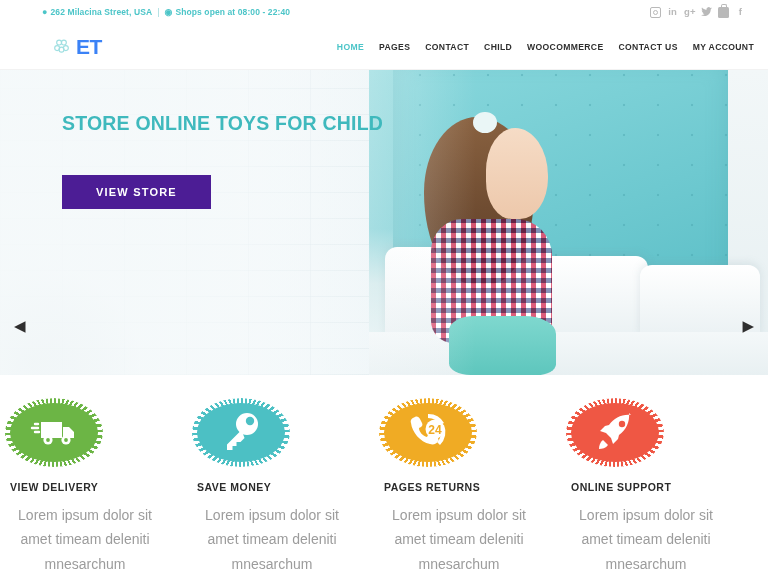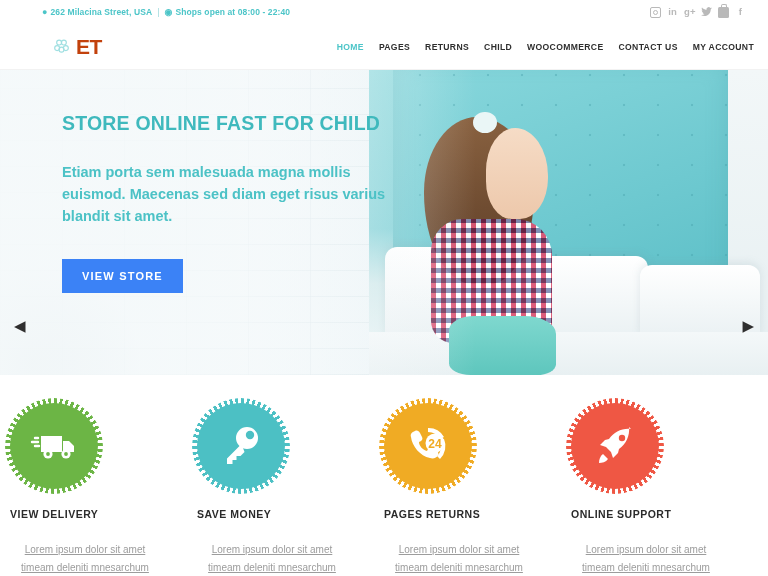--- a/index.html
+++ b/index.html
@@ -81,21 +81,21 @@
     background: #ffffff;
     display: flex;
     align-items: center;
     justify-content: space-between;
     padding: 0 14px 0 52px;
     border-bottom: 1px solid #f2f2f2;
   }
   .logo { display: flex; align-items: center; gap: 5px; }
   .logo-mark { width: 19px; height: 19px; display: block; }
   .logo-et {
-    font-size: 21px; font-weight: bold; color: #c2410c;
+    font-size: 21px; font-weight: bold; color: #3b82f6;
     letter-spacing: -0.4px; line-height: 1;
   }
   .logo-kid {
     font-size: 21px; font-weight: bold; color: #4cc5c8;
     letter-spacing: 0.6px; line-height: 1; margin-left: 3px;
   }
   .nav { display: flex; align-items: center; gap: 15px; }
   .nav-item {
     font-size: 8.6px; font-weight: bold; color: #2e2e2e;
     letter-spacing: .35px; cursor: pointer; white-space: nowrap;
@@ -207,24 +207,24 @@
   }
   .hero-title {
     font-size: 33px; font-weight: bold; color: #39b7bd;
     letter-spacing: -.2px; line-height: 1; margin-top: 25px; white-space: nowrap;
   }
   .hero-desc {
     font-size: 14.5px; font-weight: bold; color: #4cc2c6;
     line-height: 1.55; margin-top: 27px;
   }
   .hero-btn {
-    display: inline-block; margin-top: 31px;
-    background: #3b82f6; color: #ffffff;
+    display: inline-block; margin-top: 41px;
+    background: #4c1d95; color: #ffffff;
     font-size: 11px; font-weight: bold; letter-spacing: 1.2px;
-    padding: 11px 20px; cursor: pointer; border: none;
+    padding: 11px 34px; cursor: pointer; border: none;
   }
 
   .hero-arrow {
     position: absolute; top: 248px; z-index: 6;
     font-size: 15px; color: #2f2f2f; cursor: pointer;
     line-height: 1; user-select: none;
     text-shadow: 0 0 2px rgba(255,255,255,.9);
   }
   .hero-arrow.left  { left: 14px; }
   .hero-arrow.right { right: 14px; }
@@ -246,22 +246,22 @@
     background: currentColor;
     -webkit-mask: repeating-conic-gradient(#000 0deg 3.6deg, transparent 3.6deg 7.2deg);
             mask: repeating-conic-gradient(#000 0deg 3.6deg, transparent 3.6deg 7.2deg);
   }
   .feat-circle > svg { position: relative; z-index: 2; }
   .feat-title {
     margin-top: 19px; font-size: 10.5px; font-weight: bold;
     color: #2b2b2b; letter-spacing: .5px;
   }
   .feat-desc {
-    margin-top: 21px; font-size: 10px; color: #9c9c9c;
-    line-height: 1.75; text-align: center; max-width: 150px; text-decoration: underline;
+    margin-top: 10px; font-size: 14px; color: #9c9c9c;
+    line-height: 1.75; text-align: center; max-width: 150px;
   }
 </style>
 </head>
 <body>
 
 <div class="topbar">
   <div class="topbar-left">
     <span class="pin-ico">●︎</span>
     <span>262 Milacina Street, USA</span>
     <span class="topbar-sep">|</span>
@@ -291,21 +291,21 @@
         <circle cx="6.5" cy="14" r="3.1"></circle>
           <circle cx="12" cy="16" r="3.1"></circle>
         <circle cx="17.5" cy="14" r="3.1"></circle>
       </g>
     </svg>
     <span class="logo-et">ET</span>
   </div>
   <div class="nav">
     <span class="nav-item active">HOME</span>
     <span class="nav-item">PAGES</span>
-    <span class="nav-item">RETURNS</span>
+    <span class="nav-item">CONTACT</span>
     <span class="nav-item">CHILD</span>
     <span class="nav-item">WOOCOMMERCE</span>
     <span class="nav-item">CONTACT US</span>
     <span class="nav-item">MY ACCOUNT</span>
   </div>
 </div>
 
 <div class="hero">
   <div class="hero-photo">
     <div class="brick"></div>
@@ -321,22 +321,21 @@
         <div class="girl-face"></div>
         <div class="girl-bow"></div>
         <div class="girl-shirt"></div>
         <div class="girl-pants"></div>
       </div>
     </div>
     <div class="hero-fade-left"></div>
   </div>
 
   <div class="hero-content">
-    <div class="hero-sub">STORE ONLINE FAST FOR CHILD</div>
-    <div class="hero-desc">Etiam porta sem malesuada magna mollis euismod. Maecenas sed diam eget risus varius blandit sit amet.</div>
+    <div class="hero-sub">STORE ONLINE TOYS FOR CHILD</div>
     <button class="hero-btn">VIEW STORE</button>
   </div>
 
   <div class="hero-arrow left">◀</div>
   <div class="hero-arrow right">▶</div>
 </div>
 
 <div class="features">
 
   <div class="feature">

